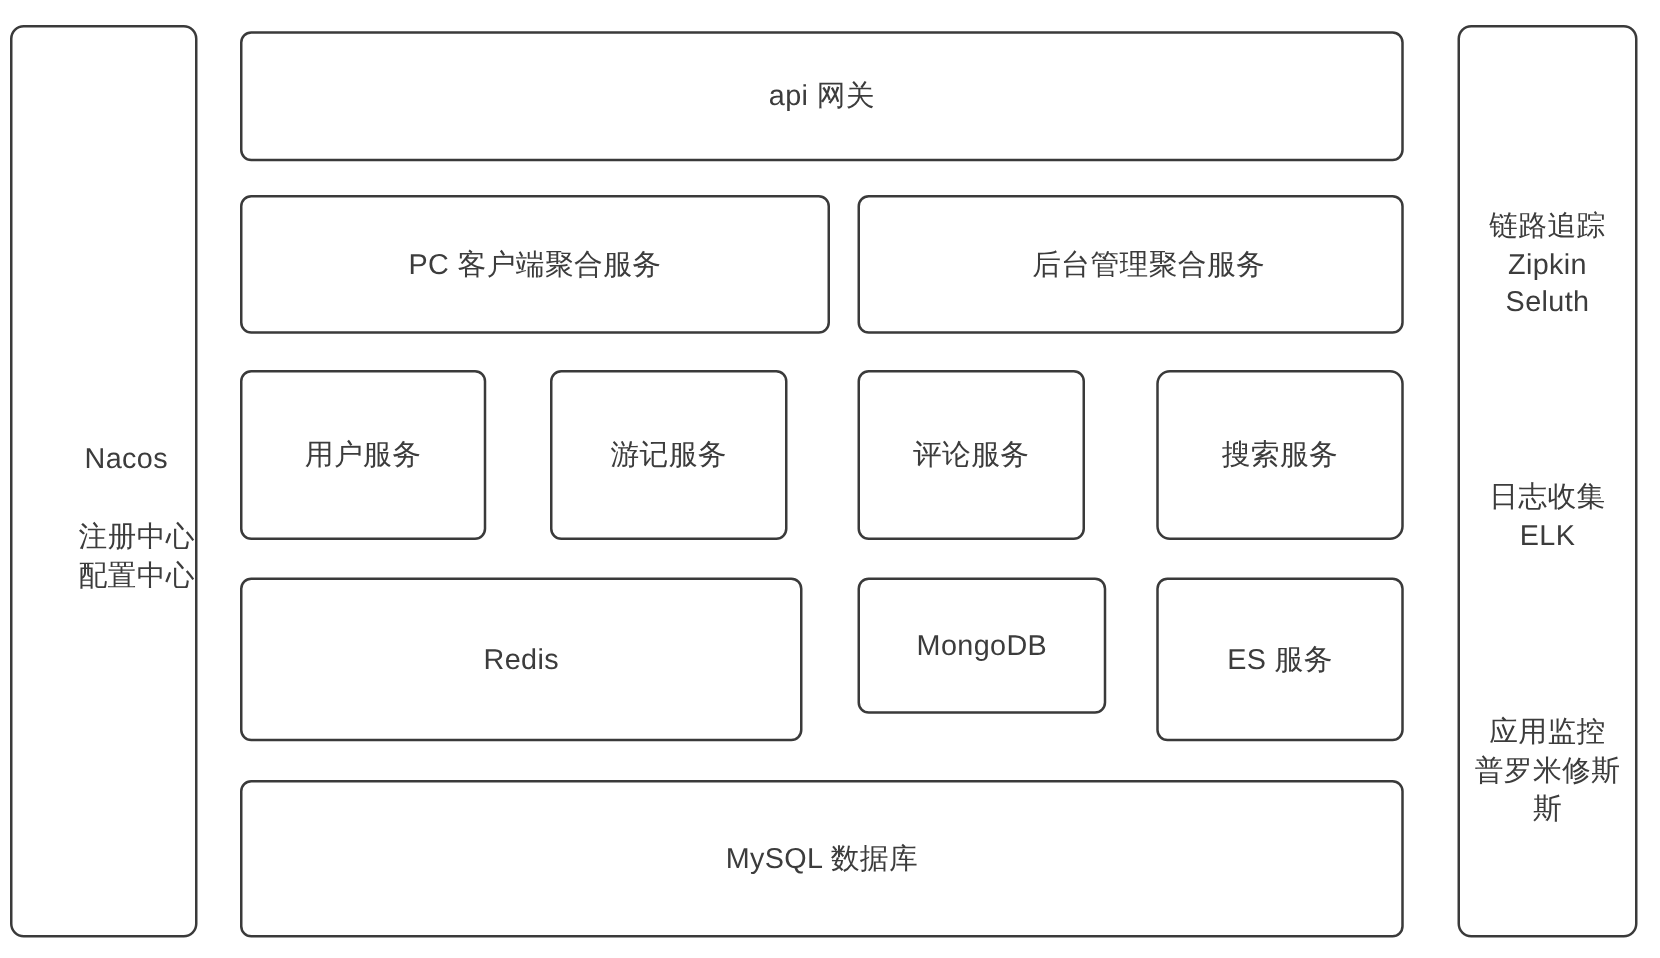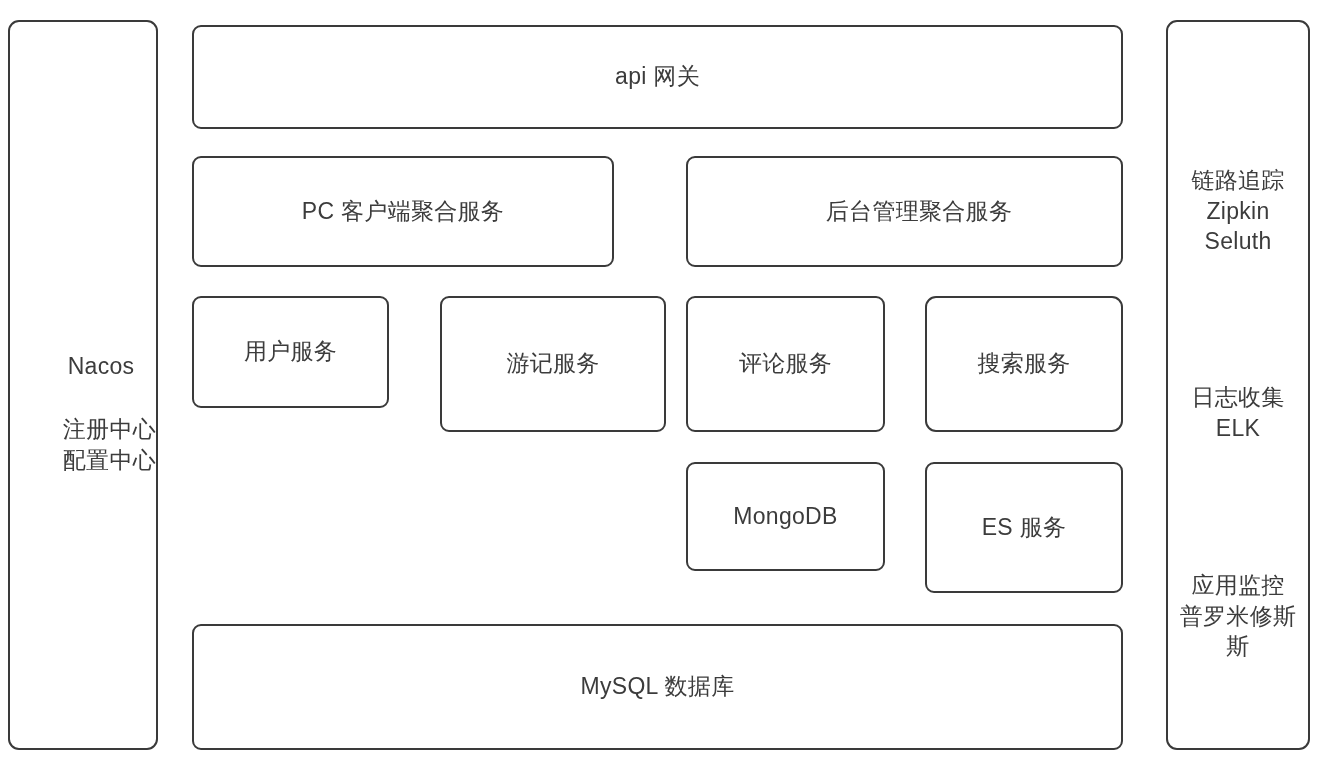--- a/index.html
+++ b/index.html
@@ -66,26 +66,26 @@
 
   
   #observability-panel { left: 1166px; top: 20px; width: 144px; height: 730px; }
   #obs-group-0 { top: 143px; }
   #obs-group-1 { top: 360px; }
   #obs-group-2 { top: 548px; }
 
   
   #box-api-gateway    { left: 192px; top: 25px;  width: 931px; height: 104px; }
 
-  #box-pc-aggregation { left: 192px; top: 156px; width: 422px; height: 111px; }
+  #box-pc-aggregation { left: 192px; top: 156px; width: 472px; height: 111px; }
   #box-admin-aggregation { left: 686px; top: 156px; width: 437px; height: 111px; padding-left: 29px; }
 
-  #box-user-service    { left: 192px; top: 296px; width: 197px; height: 112px; }
-  #box-travel-service  { left: 440px; top: 296px; width: 226px; height: 136px; }
-  #box-comment-service { left: 686px; top: 296px; width: 199px; height: 136px; }
+  #box-user-service    { left: 192px; top: 296px; width: 197px; height: 136px; }
+  #box-travel-service  { left: 440px; top: 296px; width: 190px; height: 136px; }
+  #box-comment-service { left: 686px; top: 296px; width: 182px; height: 136px; }
   #box-search-service  { left: 925px; top: 296px; width: 198px; height: 136px; border-radius: 11px; }
 
   #box-redis    { left: 192px; top: 462px; width: 450px; height: 131px; }
   #box-mongodb  { left: 686px; top: 462px; width: 199px; height: 109px; }
   #box-es       { left: 925px; top: 462px; width: 198px; height: 131px; }
 
   #box-mysql    { left: 192px; top: 624px; width: 931px; height: 126px; }
 </style>
 </head>
 <body>
@@ -126,20 +126,23 @@
   <div class="box" id="box-travel-service">
     <span class="label">游记服务</span>
   </div>
   <div class="box" id="box-comment-service">
     <span class="label">评论服务</span>
   </div>
   <div class="box" id="box-search-service">
     <span class="label">搜索服务</span>
   </div>
 
+  <div class="box" id="box-redis">
+    <span class="label">Redis</span>
+  </div>
   <div class="box" id="box-mongodb">
     <span class="label">MongoDB</span>
   </div>
   <div class="box" id="box-mysql">
     <span class="label">MySQL 数据库</span>
   </div>
 
   <div class="box" id="box-es">
     <span class="label">ES 服务</span>
   </div>

